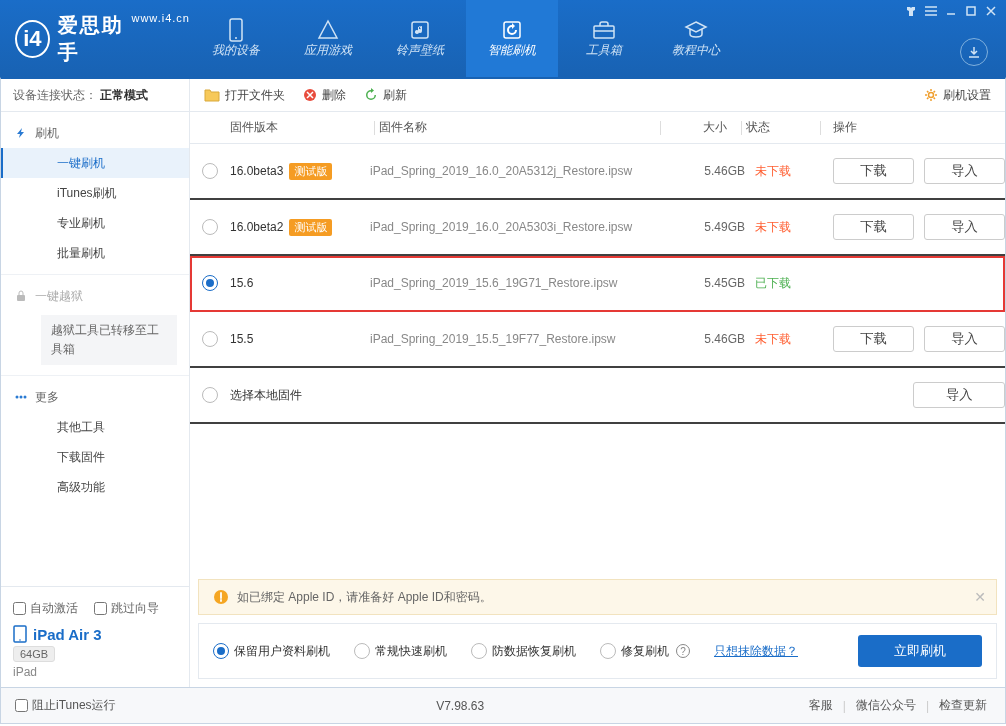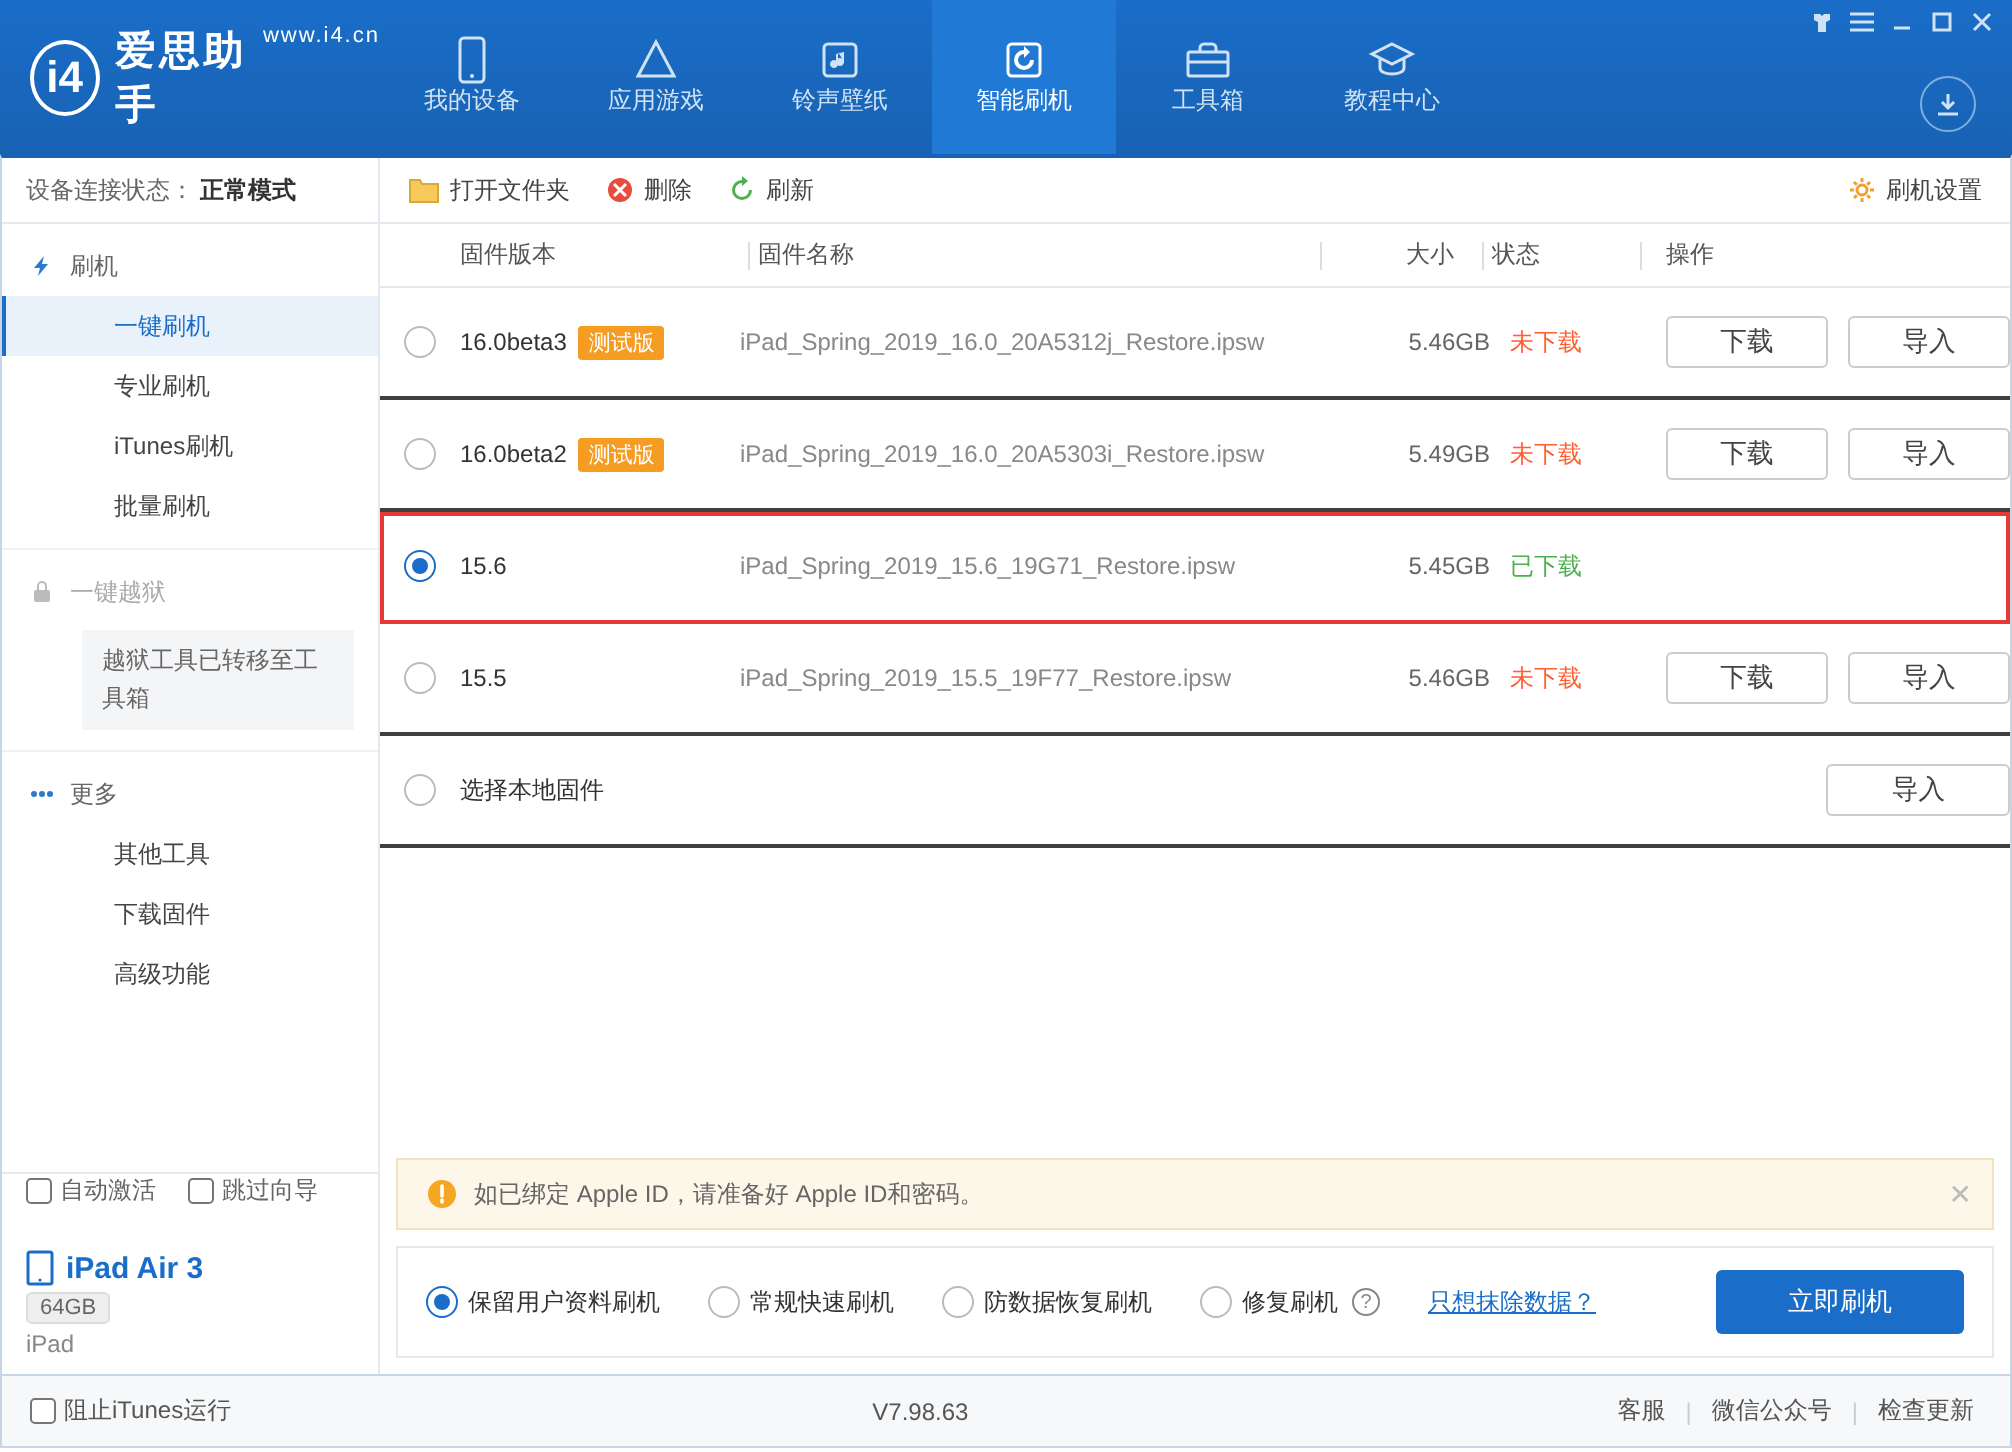--- a/index.html
+++ b/index.html
@@ -5,21 +5,21 @@
 * { margin: 0; padding: 0; box-sizing: border-box; font-family: "Microsoft YaHei", Arial, sans-serif; }
 body { width: 1006px; height: 726px; background: #fff; overflow: hidden; font-size: 12px; }
 
 .header { height: 77px; background: linear-gradient(#1a6dc8, #1862b3); display: flex; align-items: stretch; position: relative; }
 .logo-area { width: 190px; display: flex; align-items: center; padding-left: 15px; color: #fff; gap: 8px; }
 .logo-icon { width: 38px; height: 38px; border: 2px solid #fff; border-radius: 50%; display: flex; align-items: center; justify-content: center; font-size: 22px; font-weight: bold; }
 .logo-text { display: flex; }
 .logo-title { font-size: 20px; font-weight: bold; letter-spacing: 2px; }
 .logo-url { font-size: 11px; letter-spacing: 1px; }
 .nav { display: flex; flex: 1; }
-.nav-item { width: 92px; display: flex; flex-direction: column; align-items: center; justify-content: center; color: #d0e3f5; gap: 0; cursor: pointer; }
+.nav-item { width: 92px; display: flex; flex-direction: column; align-items: center; justify-content: center; color: #d0e3f5; gap: 0; cursor: pointer; font-style: italic; }
 .nav-item.active { background: #2179d6; color: #fff; }
 .nav-icon { width: 24px; height: 24px; display: flex; align-items: center; justify-content: center; }
 .nav-icon svg { fill: #d0e3f5; }
 .nav-item.active .nav-icon svg { fill: #fff; }
 .win-controls { position: absolute; right: 0; top: 0; display: flex; gap: 2px; padding: 4px 6px; }
 .win-btn { width: 18px; height: 14px; display: flex; align-items: center; justify-content: center; color: #d0e3f5; cursor: pointer; }
 .down-circle { position: absolute; right: 18px; top: 38px; width: 28px; height: 28px; border: 1px solid #7fb0dd; border-radius: 50%; display: flex; align-items: center; justify-content: center; }
 
 .body-wrap { display: flex; height: 611px; border: 1px solid #c8d5e4; border-top: 2px solid #1862b3; }
 
@@ -28,21 +28,21 @@
 .status-bar b { color: #333; }
 .side-section { padding: 6px 0; border-bottom: 1px solid #eef1f5; }
 .side-head { height: 30px; display: flex; align-items: center; padding: 0 14px; color: #666; gap: 8px; cursor: pointer; }
 .side-head svg { fill: #2a7ad2; }
 .side-head.dim svg { fill: #bbb; }
 .side-head.dim { color: #aaa; }
 .side-item { height: 30px; display: flex; align-items: center; padding-left: 56px; color: #444; cursor: pointer; }
 .side-item.active { background: #e9f2fb; color: #1a6dc8; border-left: 2px solid #1a6dc8; padding-left: 54px; }
 .side-note { margin: 4px 12px 4px 40px; padding: 6px 10px; background: #f4f5f7; color: #666; line-height: 1.6; }
 .side-bottom { margin-top: auto; border-top: 1px solid #e4e9ef; }
-.checks { height: 30px; display: flex; align-items: flex-start; padding: 0 12px; gap: 16px; color: #666; }
+.checks { height: 30px; display: flex; align-items: flex-end; padding: 0 12px; gap: 16px; color: #666; }
 .checks label { display: flex; align-items: center; gap: 4px; cursor: pointer; }
 .device { padding: 8px 12px; color: #333; }
 .dev-name { font-size: 15px; font-weight: bold; color: #1a6dc8; display: flex; align-items: center; gap: 6px; }
 .dev-name svg { fill: #1a6dc8; }
 .badge { display: inline-block; padding: 1px 6px; background: #eee; border: 1px solid #ddd; border-radius: 3px; font-size: 11px; color: #666; margin-top: 3px; }
 .dev-type { color: #888; margin-top: 3px; }
 
 .main { flex: 1; display: flex; flex-direction: column; overflow: hidden; }
 .toolbar { height: 33px; border-bottom: 1px solid #e4e9ef; display: flex; align-items: center; padding: 0 14px; gap: 18px; color: #444; }
 .tb-item { display: flex; align-items: center; gap: 5px; cursor: pointer; }
@@ -192,22 +192,22 @@
         <b>正常模式</b>
     </div>
     <div class="side-section">
       <div class="side-head">
           <svg width="12" height="12" viewBox="0 0 12 12">
             <path d="M7 1L2 7h3l-1 4 5-6H6z"></path>
           </svg>
           <span>刷机</span>
         </div>
       <div class="side-item active">一键刷机</div>
+      <div class="side-item">iTunes刷机</div>
       <div class="side-item">专业刷机</div>
-      <div class="side-item">iTunes刷机</div>
       <div class="side-item">批量刷机</div>
     </div>
     <div class="side-section">
       <div class="side-head dim">
           <svg width="12" height="12" viewBox="0 0 12 12">
             <rect x="2" y="5" width="8" height="6" rx="1"></rect>
             <path d="M4 5V3a2 2 0 0 1 4 0v2" fill="none" stroke="#bbb"></path>
           </svg>
           <span>一键越狱</span>
         </div>

